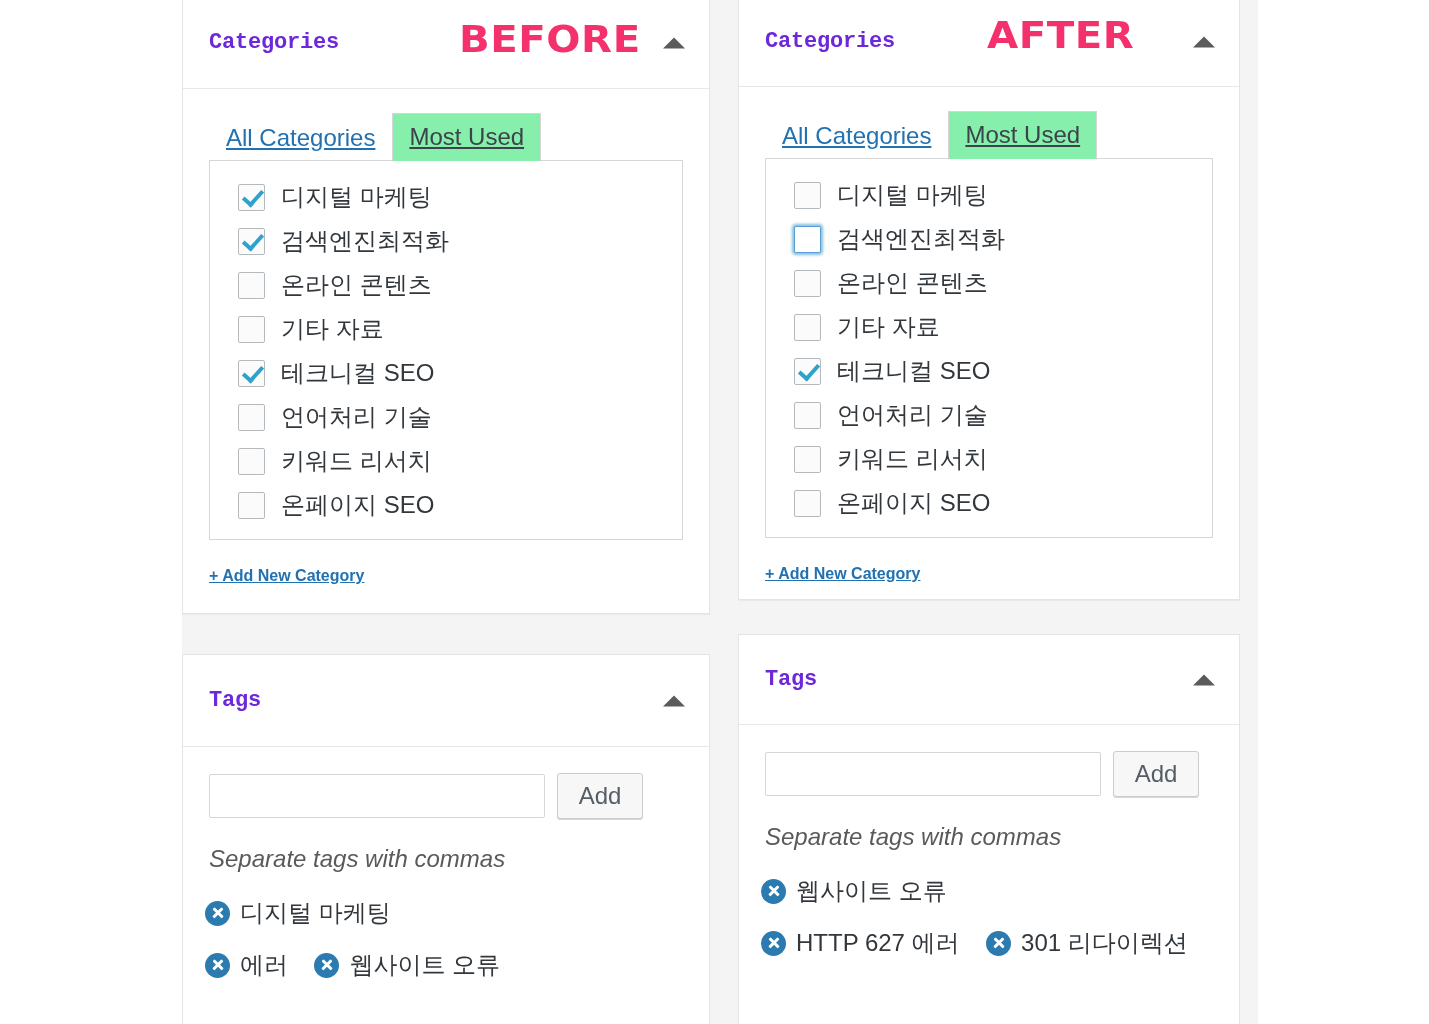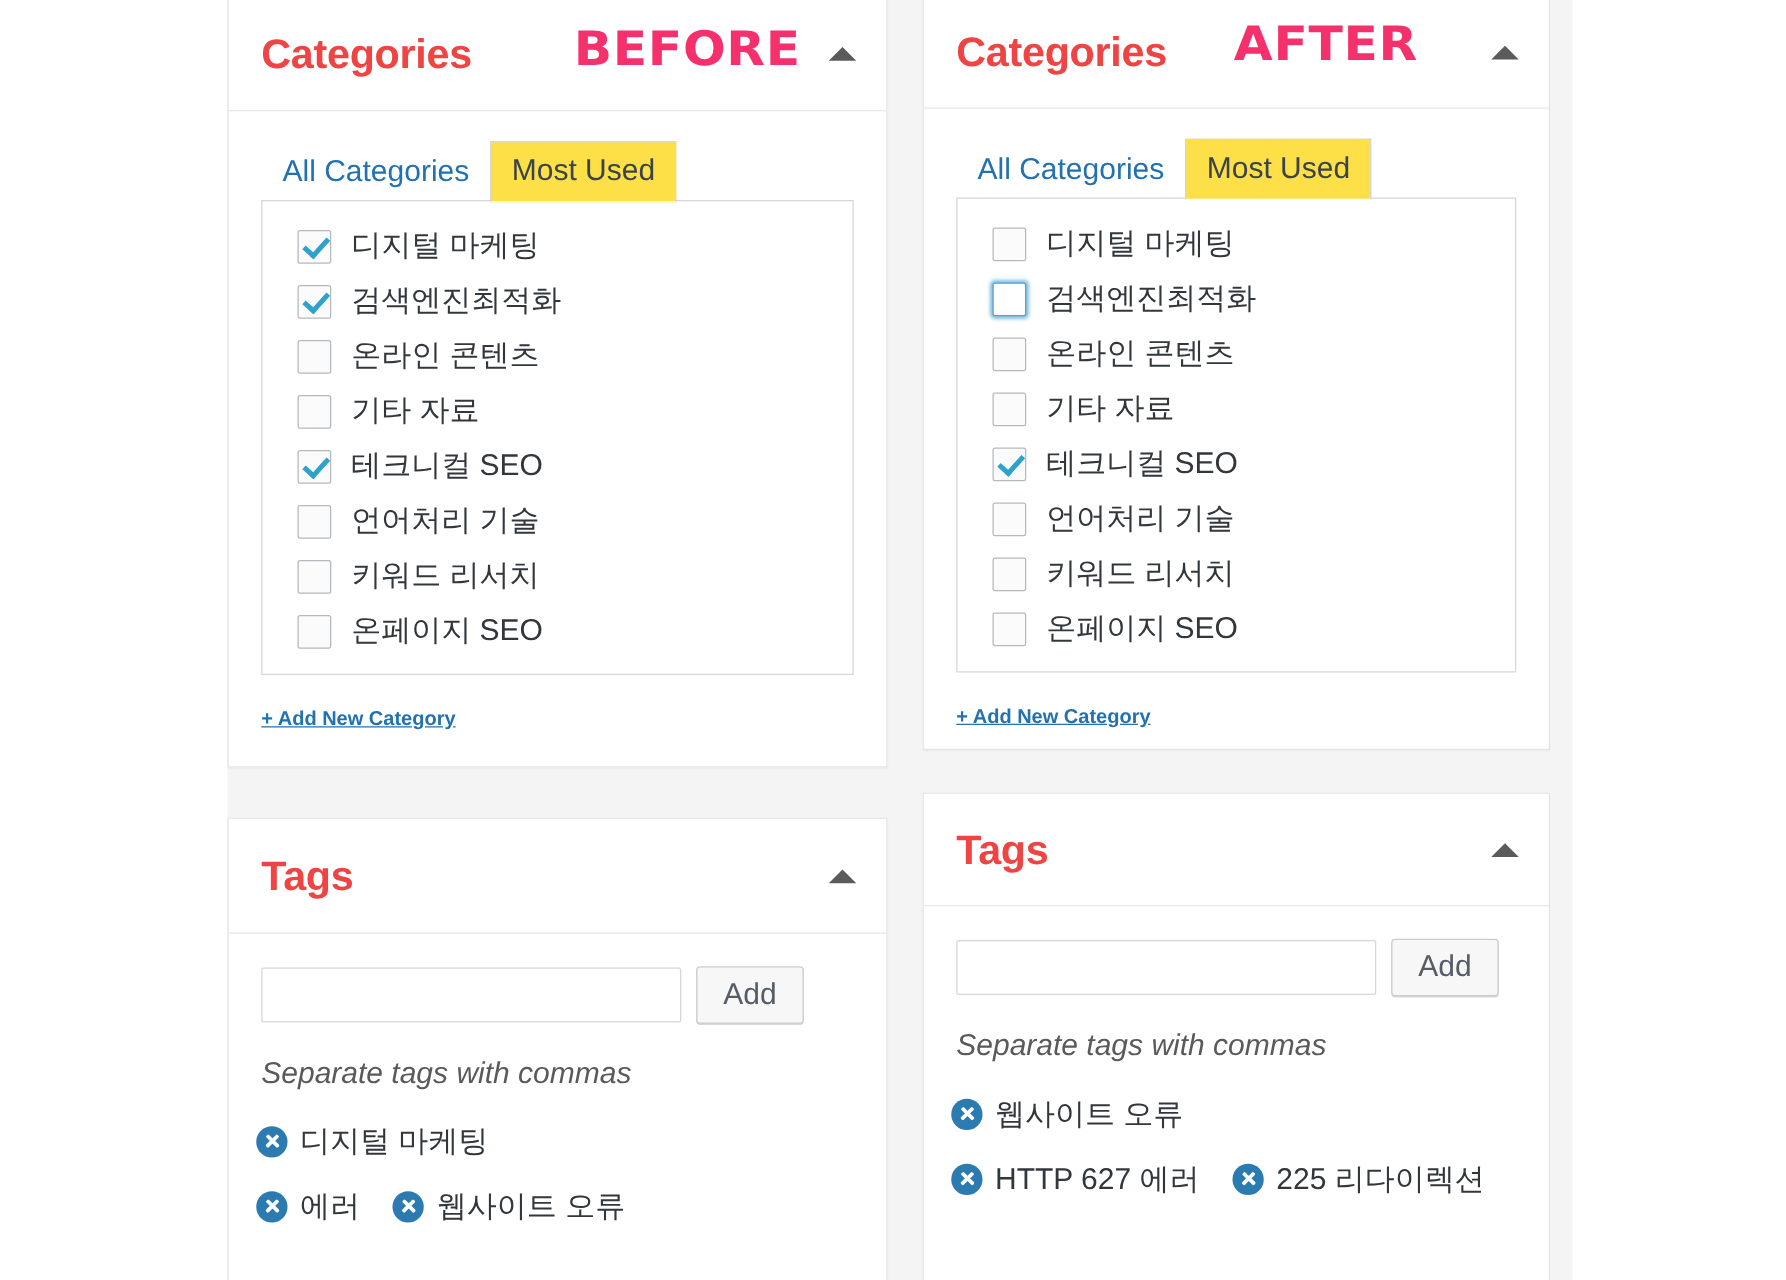--- a/index.html
+++ b/index.html
@@ -38,24 +38,25 @@
   .mb-header {
     position: relative;
     height: 92px;
     border-bottom: 1px solid #e8e8e8;
     box-sizing: border-box;
     display: flex;
     align-items: center;
     padding: 0 24px 0 26px;
   }
   .mb-title {
-    font-size: 33px;
+    font-size: 22px;
     font-weight: bold;
-    color: #ef4444;
+    color: #6d28d9;
     letter-spacing: -0.2px;
+    font-family: Liberation Mono, monospace;
   }
   .ba-stamp {
     position: absolute;
     font-size: 38px;
     font-weight: bold;
     color: #f4316c;
     letter-spacing: 0.5px;
     font-family: "DejaVu Sans", sans-serif;
     text-shadow:
        2px  2px 0 #ffffff,
@@ -104,24 +105,25 @@
     padding: 11px 16px 12px 16px;
     color: #2271b1;
     cursor: pointer;
     border: 1px solid transparent;
     border-bottom: none;
     background: transparent;
     box-sizing: border-box;
     position: relative;
     top: 1px;
     white-space: nowrap;
+    text-decoration: underline;
   }
   .cat-tab.active {
     color: #3c434a;
-    background: #fde047;
+    background: #86efac;
     border: 1px solid #d6d6d6;
     border-bottom: 1px solid #ffffff;
     z-index: 3;
   }
 
   .cat-list-wrap {
     margin: 0 26px 0 26px;
     border: 1px solid #d6d6d6;
     background: #ffffff;
     box-sizing: border-box;
@@ -412,18 +414,18 @@
         <span class="x-icon"></span>
         <span>웹사이트 오류</span>
       </span>
       <br>
       <span class="tag-chip">
         <span class="x-icon"></span>
         <span>HTTP 627 에러</span>
       </span>
       <span class="tag-chip">
         <span class="x-icon"></span>
-        <span>225 리다이렉션</span>
+        <span>301 리다이렉션</span>
       </span>
       <br>
     </div>
   </div>
 </section>
 
 </body></html>

